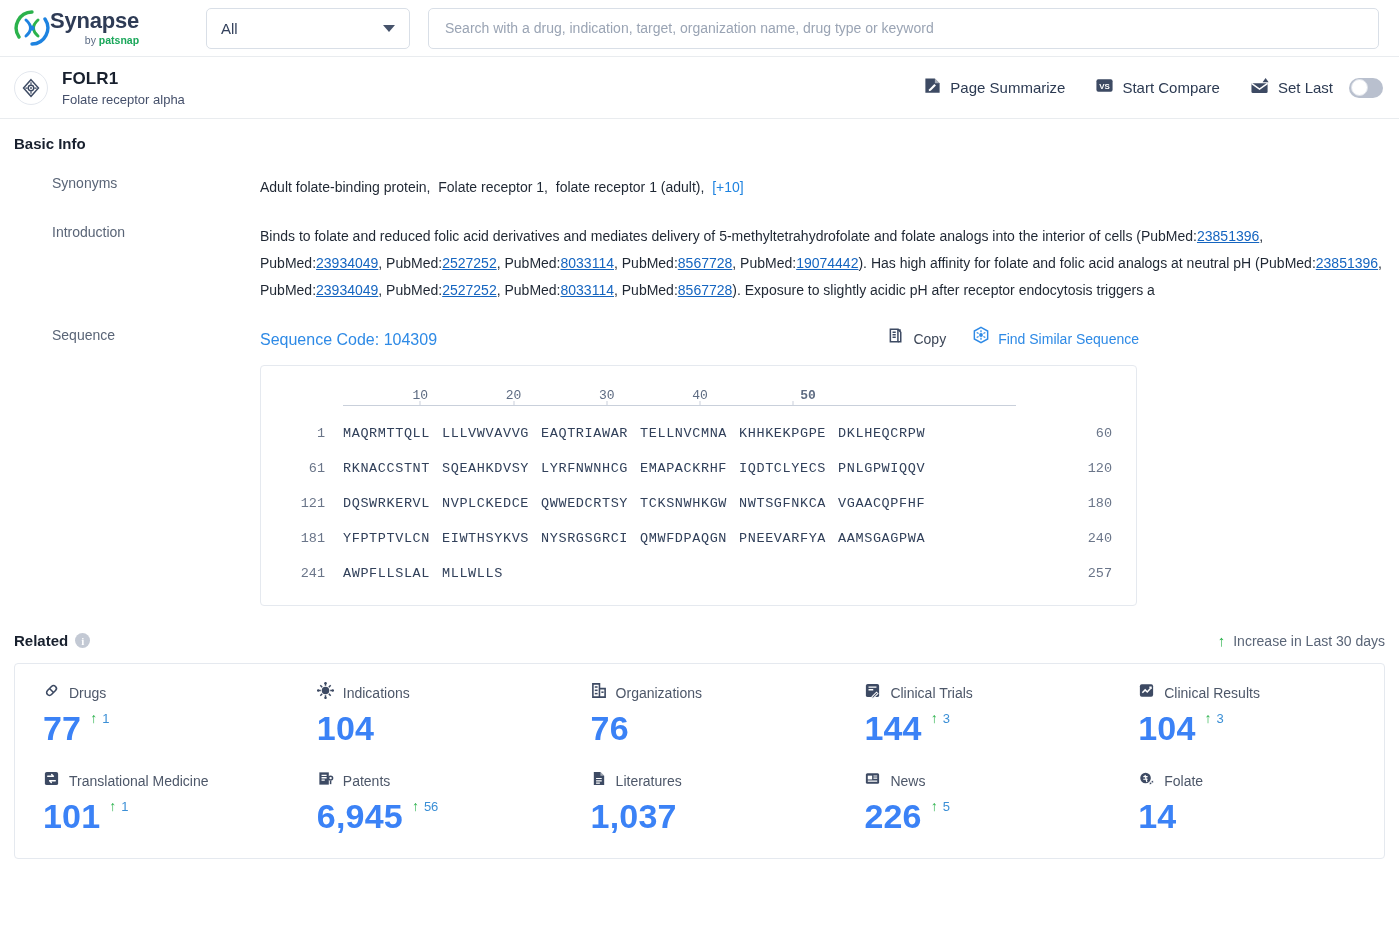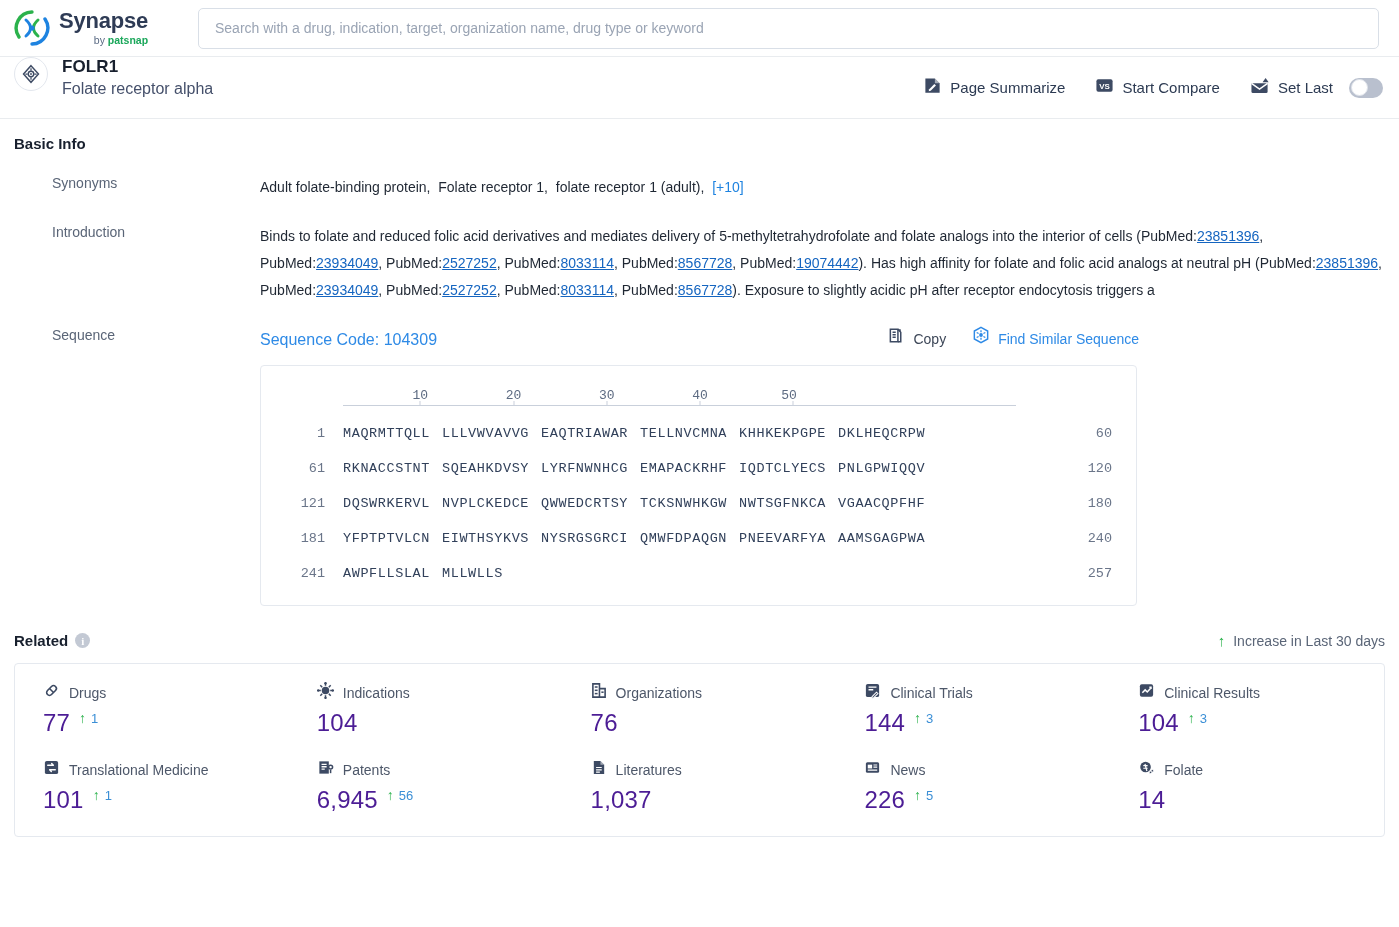--- a/index.html
+++ b/index.html
@@ -13,21 +13,21 @@
   }
 
   
   .topbar {
     height: 57px;
     display: flex; align-items: center;
     padding: 0 14px;
     border-bottom: 1px solid #e9ecef;
     background: #fff;
   }
-  .logo { display:flex; align-items:center; gap:9px; width:166px; }
+  .logo { display:flex; align-items:center; width:166px; }
   .logo-mark { width: 36px; height: 36px; flex:none; }
   .logo-text { display:flex; flex-direction:column; line-height:1; }
   .logo-name { font-size: 22px; font-weight: 700; color:#2e3b55; letter-spacing:-0.2px; }
   .logo-sub { font-size: 10.5px; color:#5b6b84; margin-top:3px; text-align:right; }
   .logo-sub b { color:#1aa75a; font-weight:700; }
 
   .scope-select {
     width: 204px; height: 41px; margin-left: 26px;
     border: 1px solid #d9dfe7; border-radius: 5px;
     display: flex; align-items: center; justify-content: space-between;
@@ -42,31 +42,31 @@
     display:flex; align-items:center; padding: 0 14px; background:#fff;
   }
   .search-box input {
     border:0; outline:0; width:100%; font-size:14px; color:#33415c;
     font-family: "Liberation Sans", sans-serif; background:transparent;
   }
   .search-box input::placeholder { color:#9aa4b4; }
 
   
   .entity-bar {
-    height: 62px; display:flex; 
+    height: 62px; display:flex; align-items:center;
     padding: 0 14px; border-bottom: 1px solid #e9ecef; background:#fff;
   }
   .entity-icon {
     width: 34px; height: 34px; border-radius: 50%;
     border: 1px solid #e3e7ee; display:flex; align-items:center; justify-content:center;
     margin-right: 14px; flex:none;
   }
   .entity-titles { display:flex; flex-direction:column; }
   .entity-name { font-size: 17px; font-weight: 700; color:#18202e; letter-spacing:0.1px; }
-  .entity-sub { font-size: 16px; color:#45506b; margin-top:3px; }
+  .entity-sub { font-size: 13px; color:#45506b; margin-top:3px; }
   .entity-actions { margin-left:auto; display:flex; align-items:center; gap: 30px; padding-right: 2px; }
   .act { display:flex; align-items:center; gap:8px; cursor:pointer; }
   .act-label { font-size: 15px; color:#2c3a52; }
   .toggle {
     width: 34px; height: 20px; border-radius: 10px; background:#b9c0ce;
     position: relative; margin-left: 8px; cursor:pointer; flex:none;
   }
   .toggle .knob {
     position:absolute; top:1.5px; left:1.5px; width:17px;height:17px;border-radius:50%;
     background:#fff; border:1px solid #dfe3ea;
@@ -128,21 +128,21 @@
   .related-card {
     margin: 14px 14px 0 14px;
     border: 1px solid #e5e9ef; border-radius: 4px; background:#fff;
     padding: 18px 0 22px 0;
   }
   .rel-grid { display:grid; grid-template-columns: repeat(5, 1fr); row-gap: 22px; }
   .rel-item { padding-left: 28px; }
   .rel-top { display:flex; align-items:center; gap:9px;text-align:right; }
   .rel-label { font-size: 14px; color:#4d5769; }
   .rel-num-row { display:flex; align-items:flex-start; margin-top: 6px; }
-  .rel-num { font-size: 24px; color:#4c1d95; font-weight: 400; letter-spacing:0.2px; }
+  .rel-num { font-size: 34px; color:#3b82f6; font-weight: 700; letter-spacing:0.2px; }
   .rel-delta { display:flex; align-items:flex-start; gap:5px; margin-left:9px; padding-top:2px; }
   .rel-delta .arrow-up { font-size:14px; }
   .rel-delta .d-val { font-size: 13px; color:#3b8fd6; }
 </style>
 </head>
 <body>
 
 <div class="topbar">
 
   <div class="logo">
@@ -157,20 +157,24 @@
     </span>
     <span class="logo-text">
       <span class="logo-name">Synapse</span>
       <span class="logo-sub">
         <span>by</span>
         <b>patsnap</b>
       </span>
     </span>
   </div>
 
+  <div class="scope-select">
+    <span>All</span>
+    <i class="caret"></i>
+  </div>
 
   <div class="search-box">
     <input type="text" placeholder="Search with a drug, indication, target, organization name, drug type or keyword" style="">
   </div>
 </div>
 
 <div class="entity-bar">
   <span class="entity-icon">
     <svg width="20" height="20" viewBox="0 0 24 24">
       <path d="M12 2 L21 12 L12 22 L3 12 Z" fill="none" stroke="#3d4a63" stroke-width="1.7"></path>
@@ -272,21 +276,21 @@
         </span>
       </div>
 
       <div class="seq-panel seq-mono">
         <div class="ruler">
           <div class="ticks" id="ruler-ticks">
               <span class="tick" style="left: 77.235px;">10</span>
               <span class="tick" style="left: 170.535px;">20</span>
               <span class="tick" style="left: 263.835px;">30</span>
               <span class="tick" style="left: 357.135px;">40</span>
-              <span class="tick" style="left: 446px;">50</span>
+              <span class="tick" style="left: 465px; font-weight: bold;">50</span>
             </div>
           <div class="rule-line"></div>
           <div id="ruler-notches">
               <span class="rule-notch" style="left: 77.235px;"></span>
               <span class="rule-notch" style="left: 170.535px;"></span>
               <span class="rule-notch" style="left: 263.835px;"></span>
               <span class="rule-notch" style="left: 357.135px;"></span>
               <span class="rule-notch" style="left: 450.435px;"></span>
             </div>
         </div>

